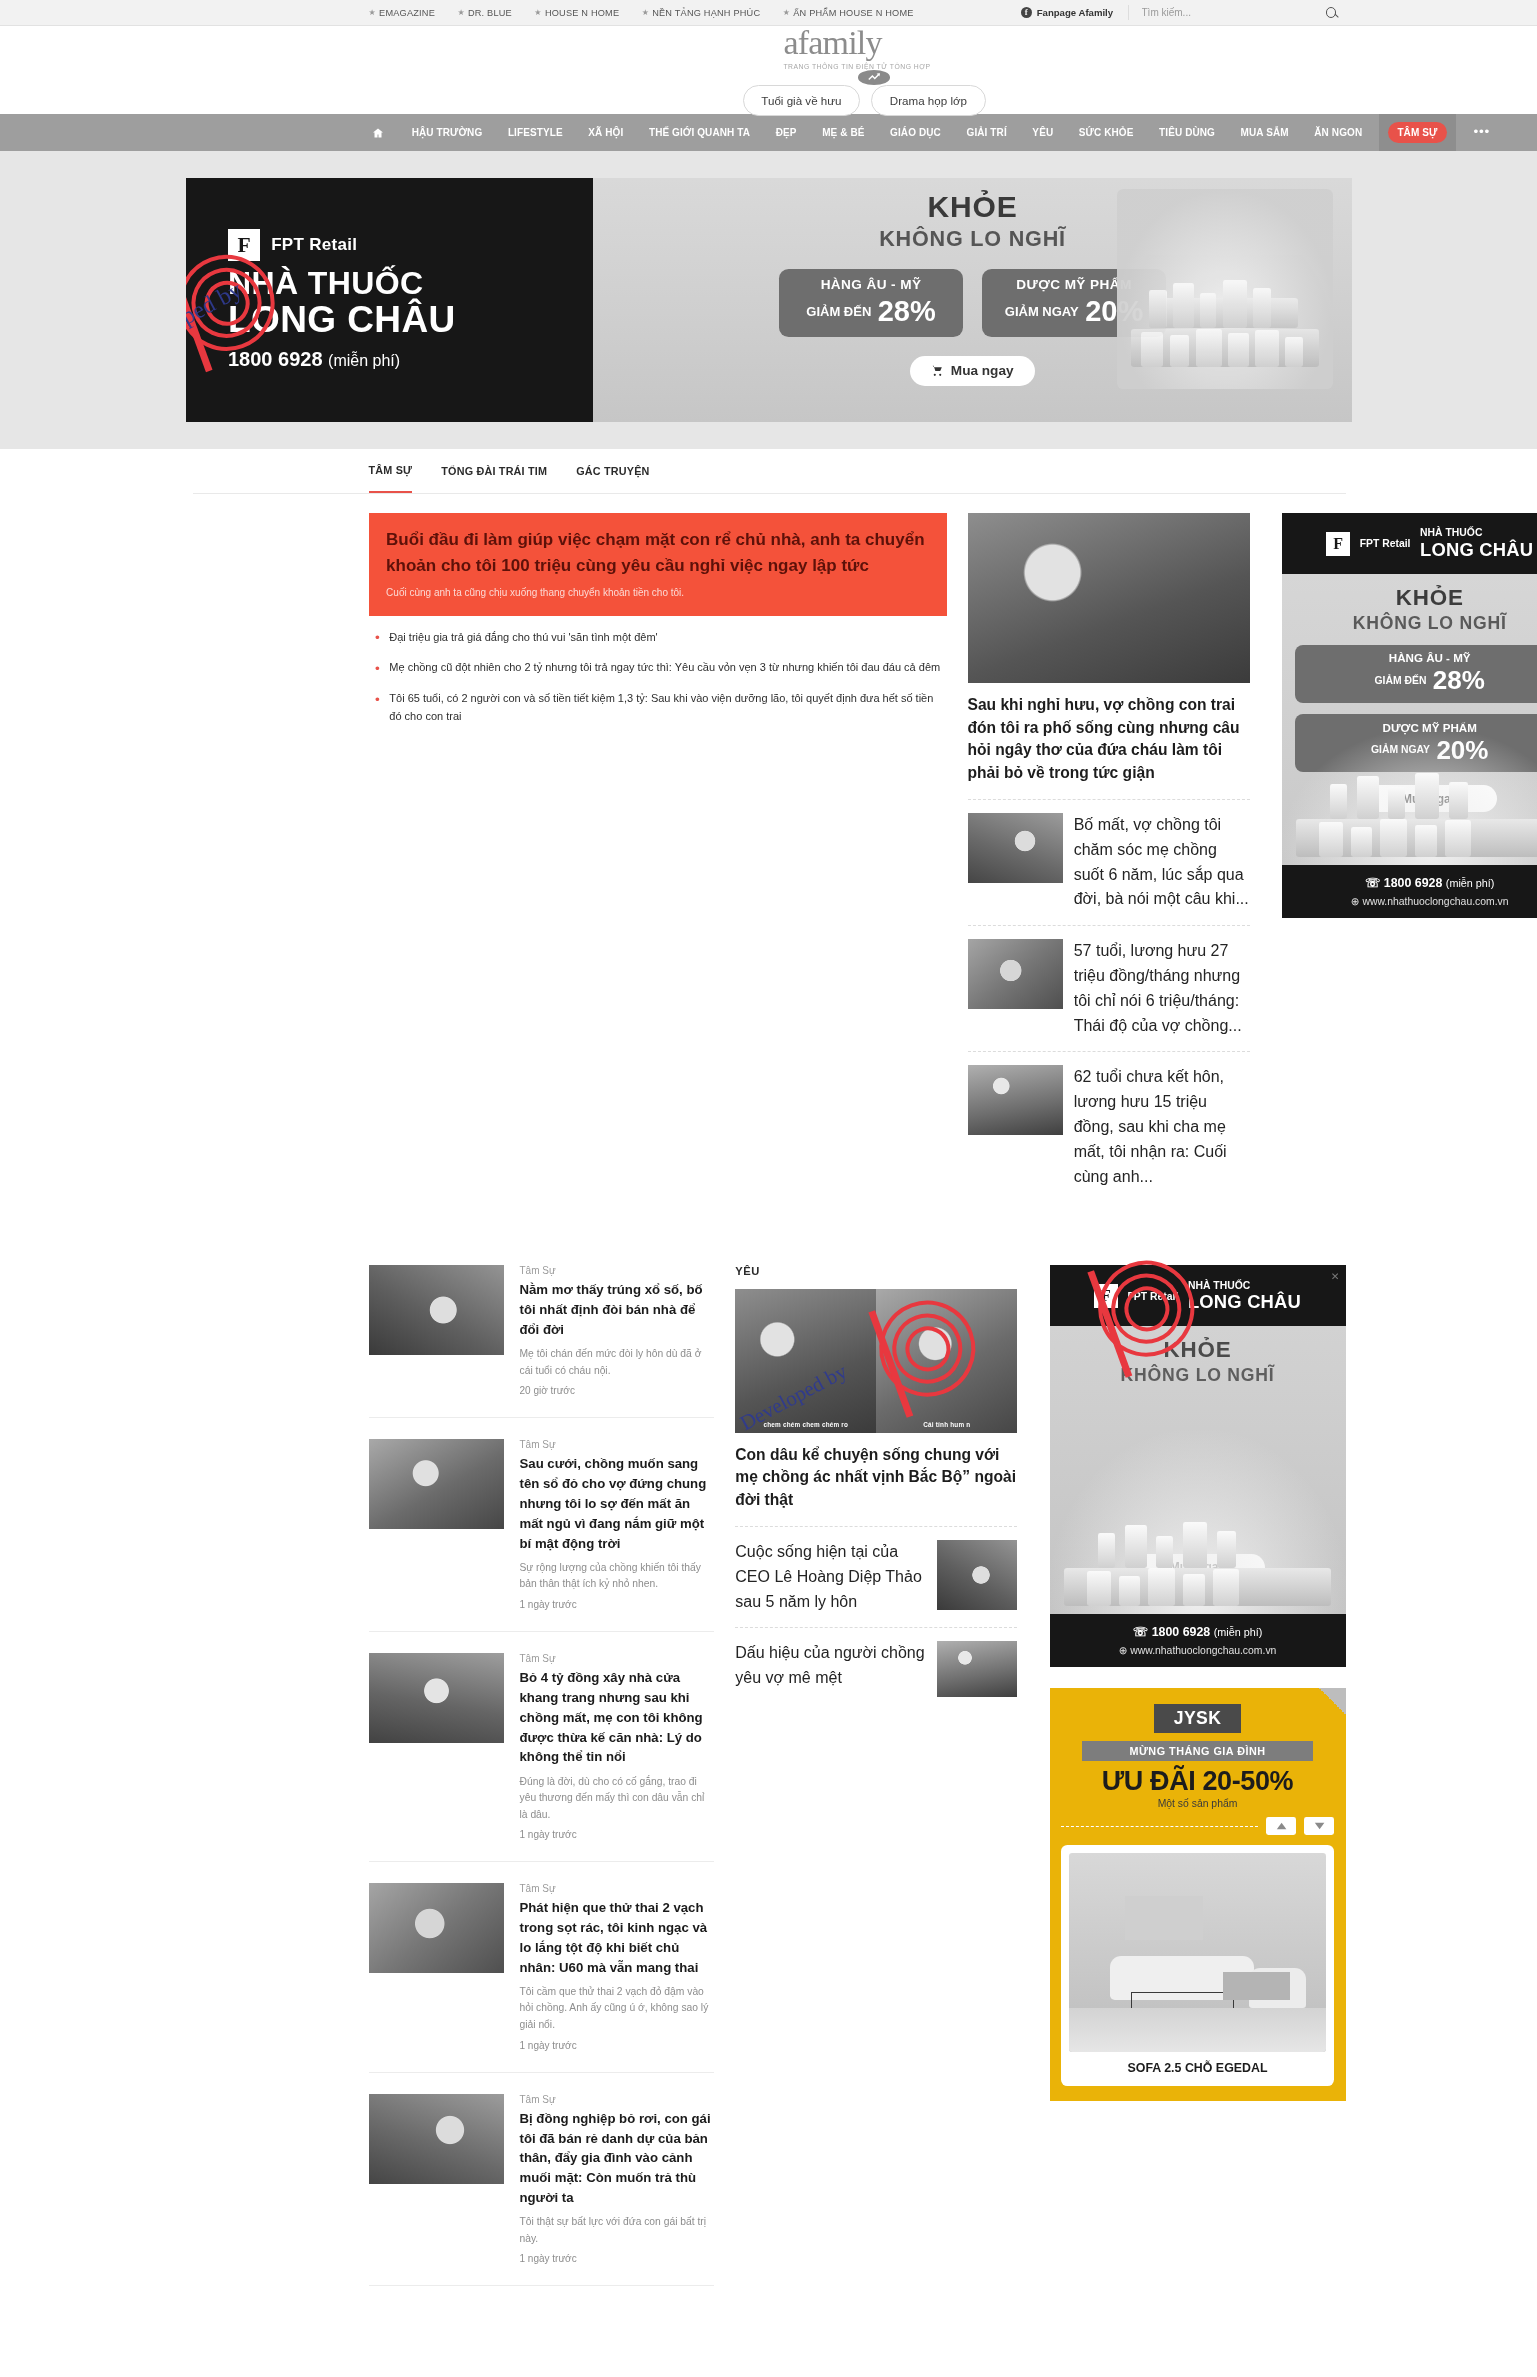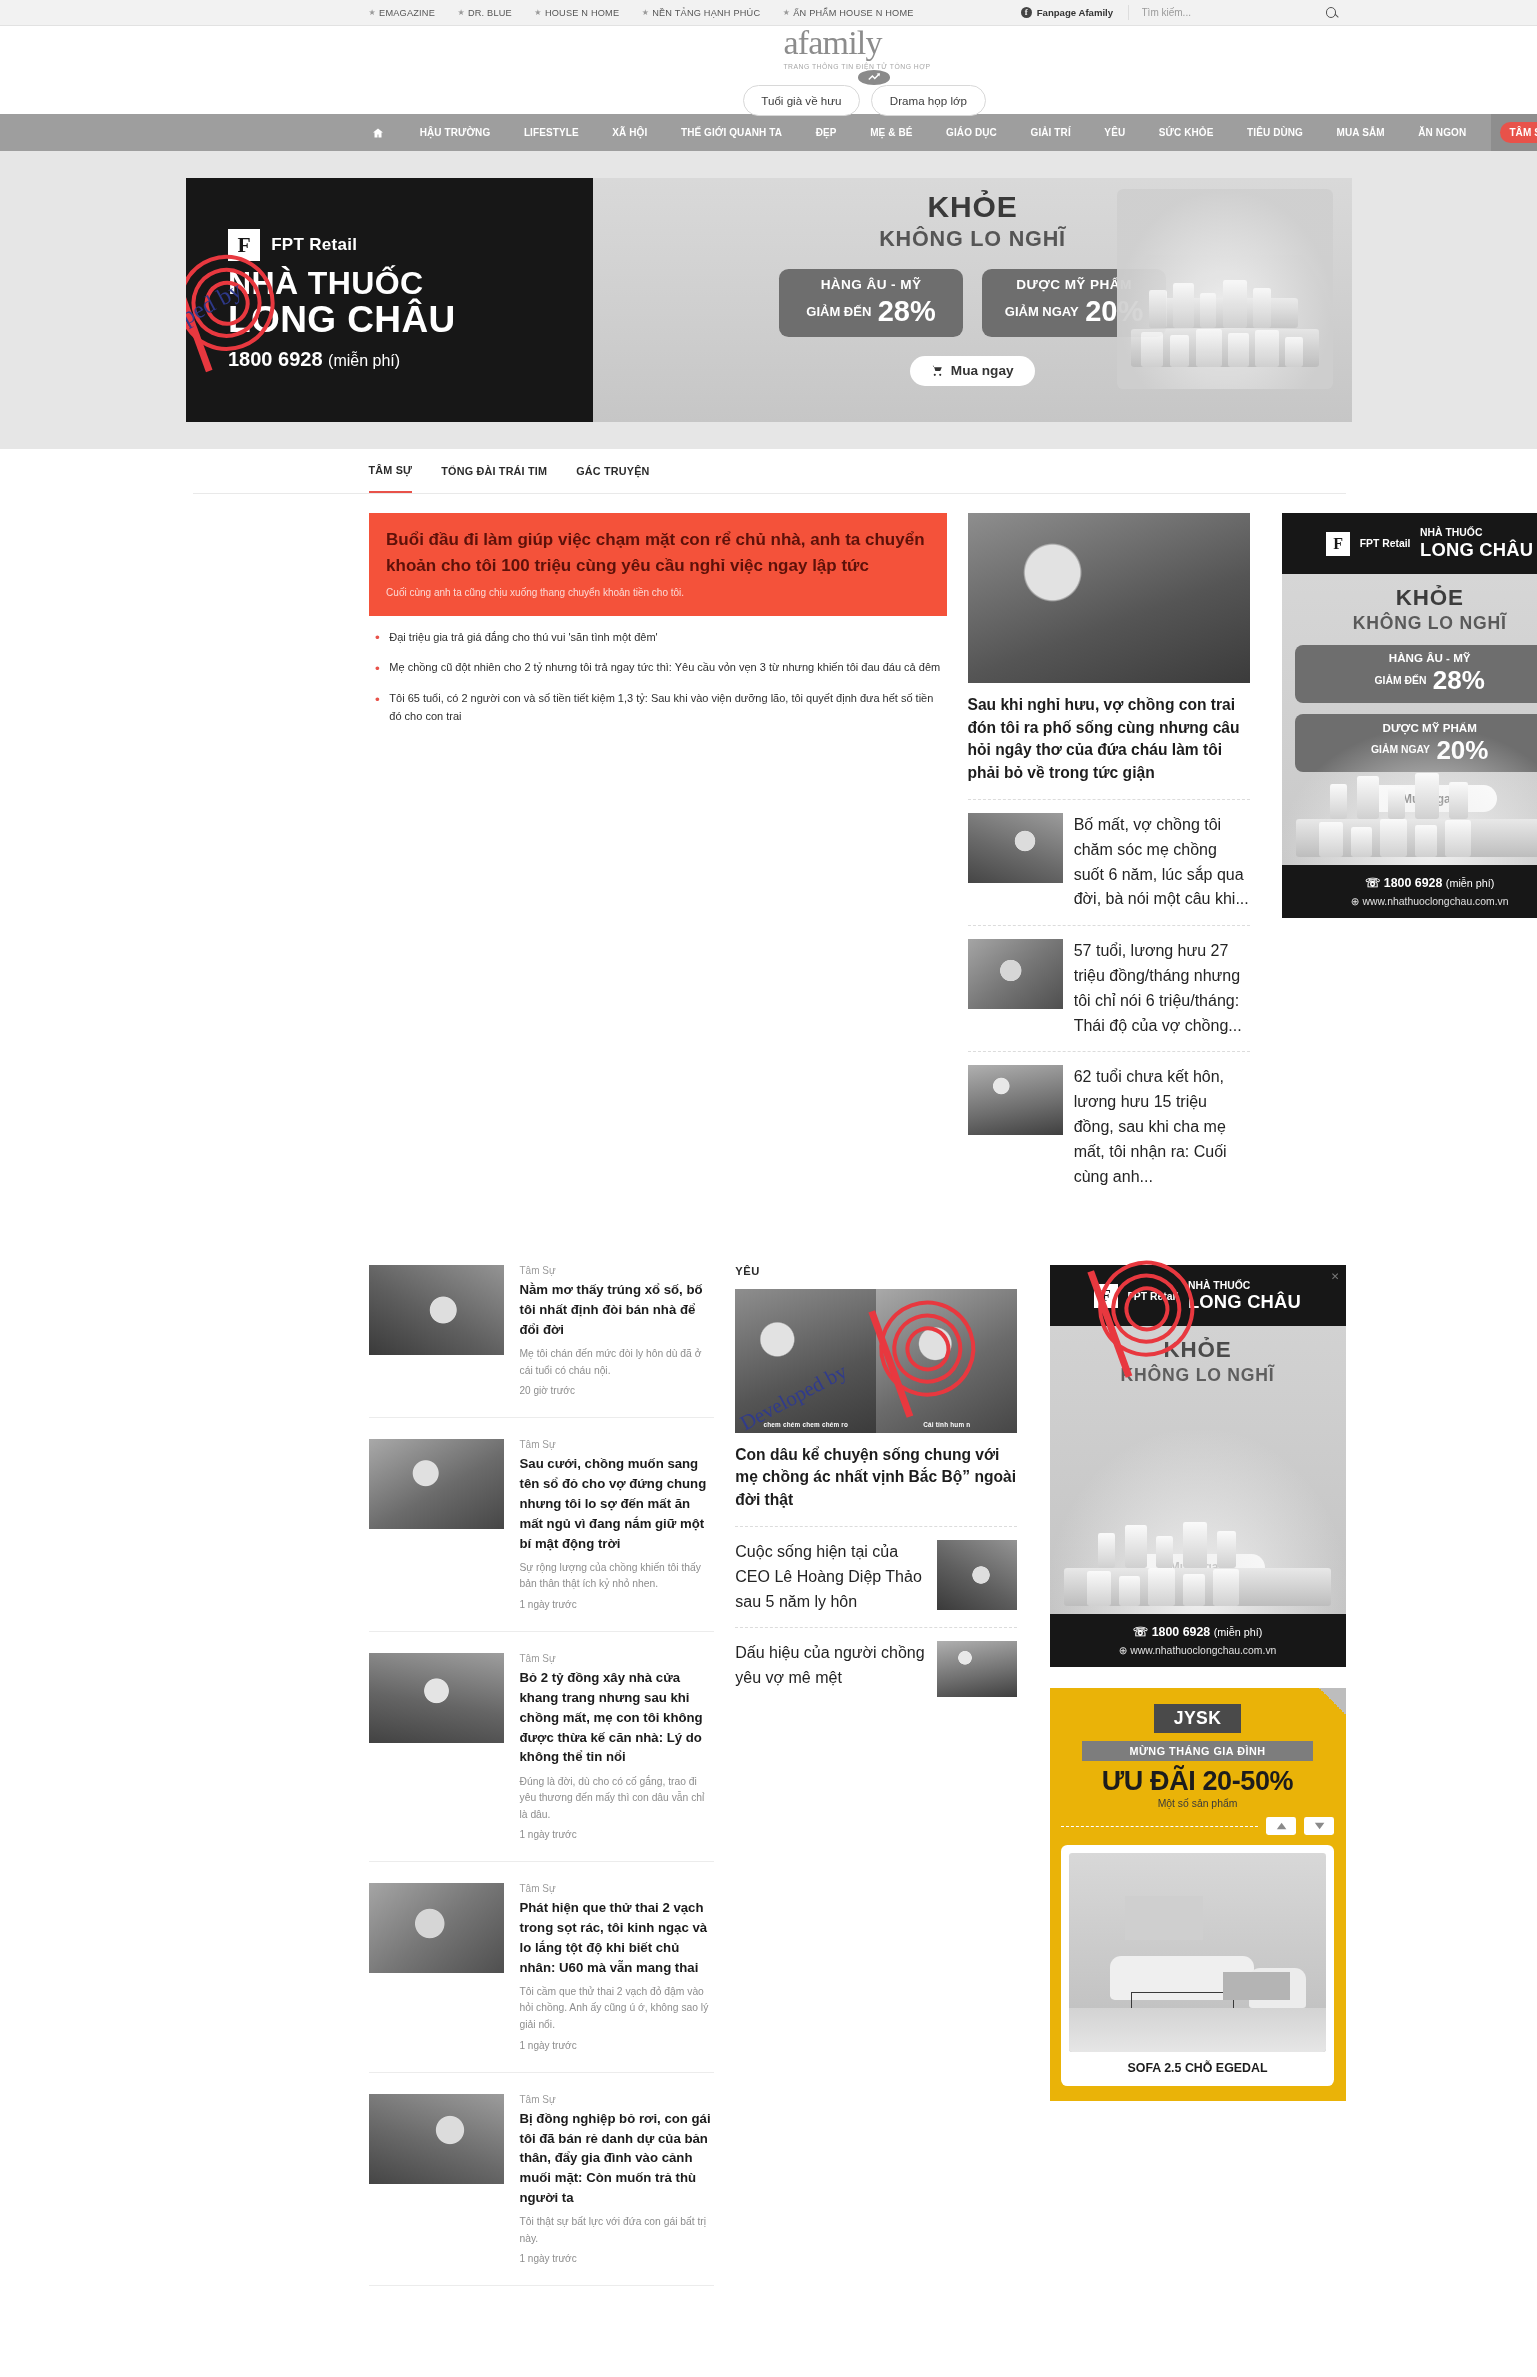--- a/index.html
+++ b/index.html
@@ -75,21 +75,21 @@
   .chip {
     border: 0.8px solid #d8d8d8; border-radius: 17.6px;
     padding: 8px 17.6px; font-size: 11.6px; color: #3c3c3c;
     background: #fff; cursor: pointer; white-space: nowrap;
   }
 
   
   .mainnav { background: #9e9e9e; height: 37px; }
   .mainnav-inner {
     width: 1153px; margin: 0 auto; display: flex; align-items: center;
-    height: 100%; gap: 16px;
+    height: 100%; gap: 8px;
   }
   .nav-item {
     color: #fff; font-size: 10px; font-weight: 700; letter-spacing: 0.1px;
     padding: 0 8.8px; height: 100%; display: flex; align-items: center;
     white-space: nowrap; cursor: pointer; text-transform: uppercase;
   }
   .nav-home { padding: 0 11.2px 0 3.2px; }
   .home-icon { width: 12px; height: 12px; display:block;}
   .nav-item.active {
     background: #8e8e8e;
@@ -624,21 +624,21 @@
           <div class="news-sapo">Sự rộng lượng của chồng khiến tôi thấy bản thân thật ích kỷ nhỏ nhen.</div>
           <div class="news-time">1 ngày trước</div>
         </div>
       </div>
       <div class="news-item">
         <div class="news-thumb">
             <div class="ph ph7"></div>
           </div>
         <div>
           <div class="news-cat">Tâm Sự</div>
-          <div class="news-h">Bỏ 2 tỷ đồng xây nhà cửa khang trang nhưng sau khi chồng mất, mẹ con tôi không được thừa kế căn nhà: Lý do không thể tin nổi</div>
+          <div class="news-h">Bỏ 4 tỷ đồng xây nhà cửa khang trang nhưng sau khi chồng mất, mẹ con tôi không được thừa kế căn nhà: Lý do không thể tin nổi</div>
           <div class="news-sapo">Đúng là đời, dù cho có cố gắng, trao đi yêu thương đến mấy thì con dâu vẫn chỉ là dâu.</div>
           <div class="news-time">1 ngày trước</div>
         </div>
       </div>
       <div class="news-item">
         <div class="news-thumb">
             <div class="ph ph3"></div>
           </div>
         <div>
           <div class="news-cat">Tâm Sự</div>

